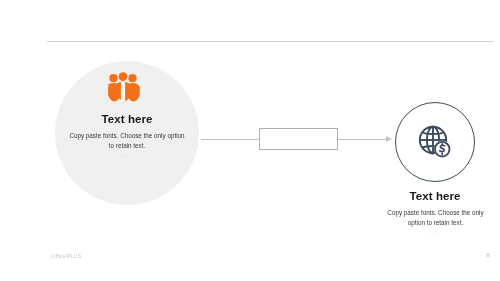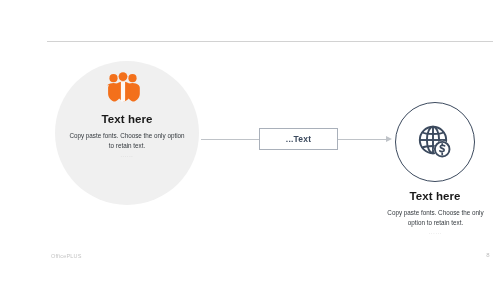--- a/index.html
+++ b/index.html
@@ -229,21 +229,20 @@
     </svg>
   </div>
 
   <div id="left-title">Text here</div>
   <div id="left-body">Copy paste fonts. Choose the only option to retain text.</div>
   <div id="left-dashes">......</div>
 
   <div id="conn-left"></div>
 
   <div id="center-box"></div>
-  <div id="center-label">...Text</div>
 
   <div id="conn-right"></div>
   <div id="conn-arrow"></div>
 
   <div id="right-node"></div>
 
   <div id="right-icon">
     <svg viewBox="0 0 36 36" width="36" height="36" xmlns="http://www.w3.org/2000/svg">
       <g fill="none" stroke="#3c4a5e" stroke-width="1.9">
         <circle cx="16" cy="16" r="13.2"></circle>

